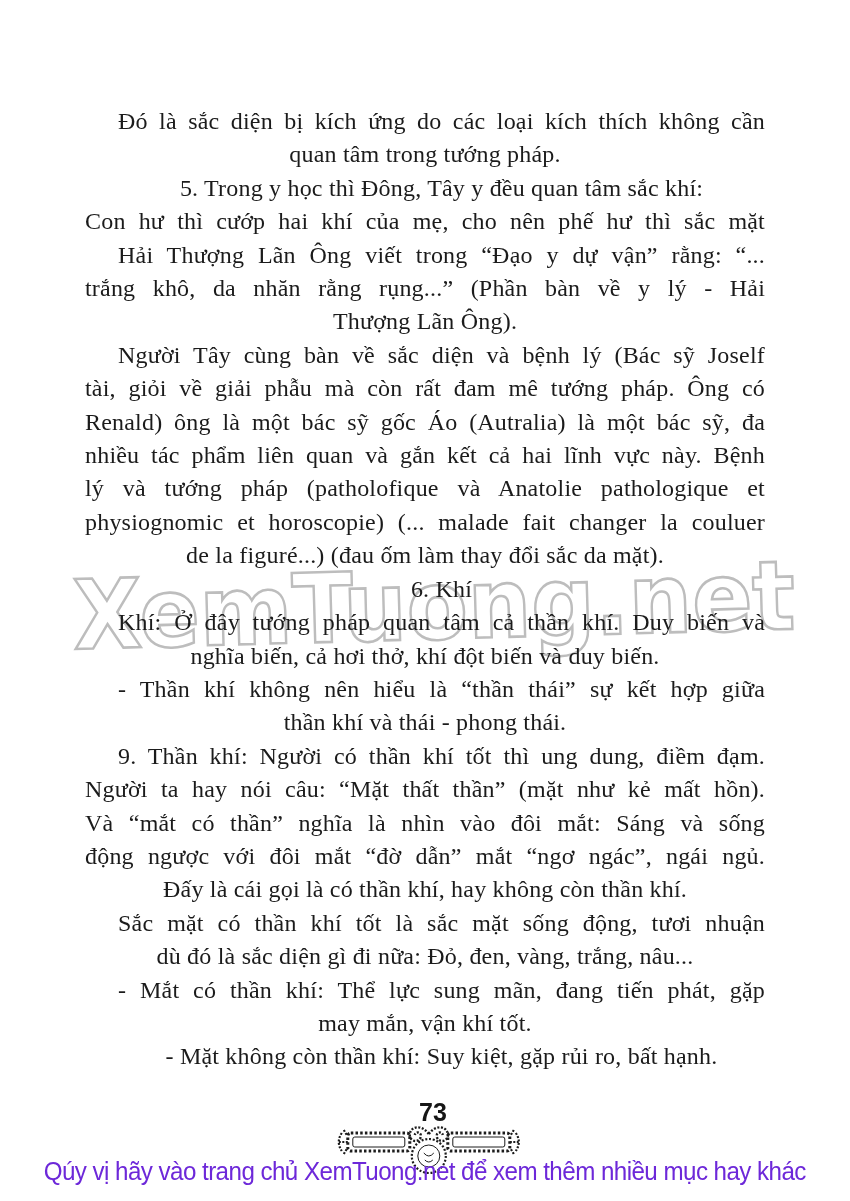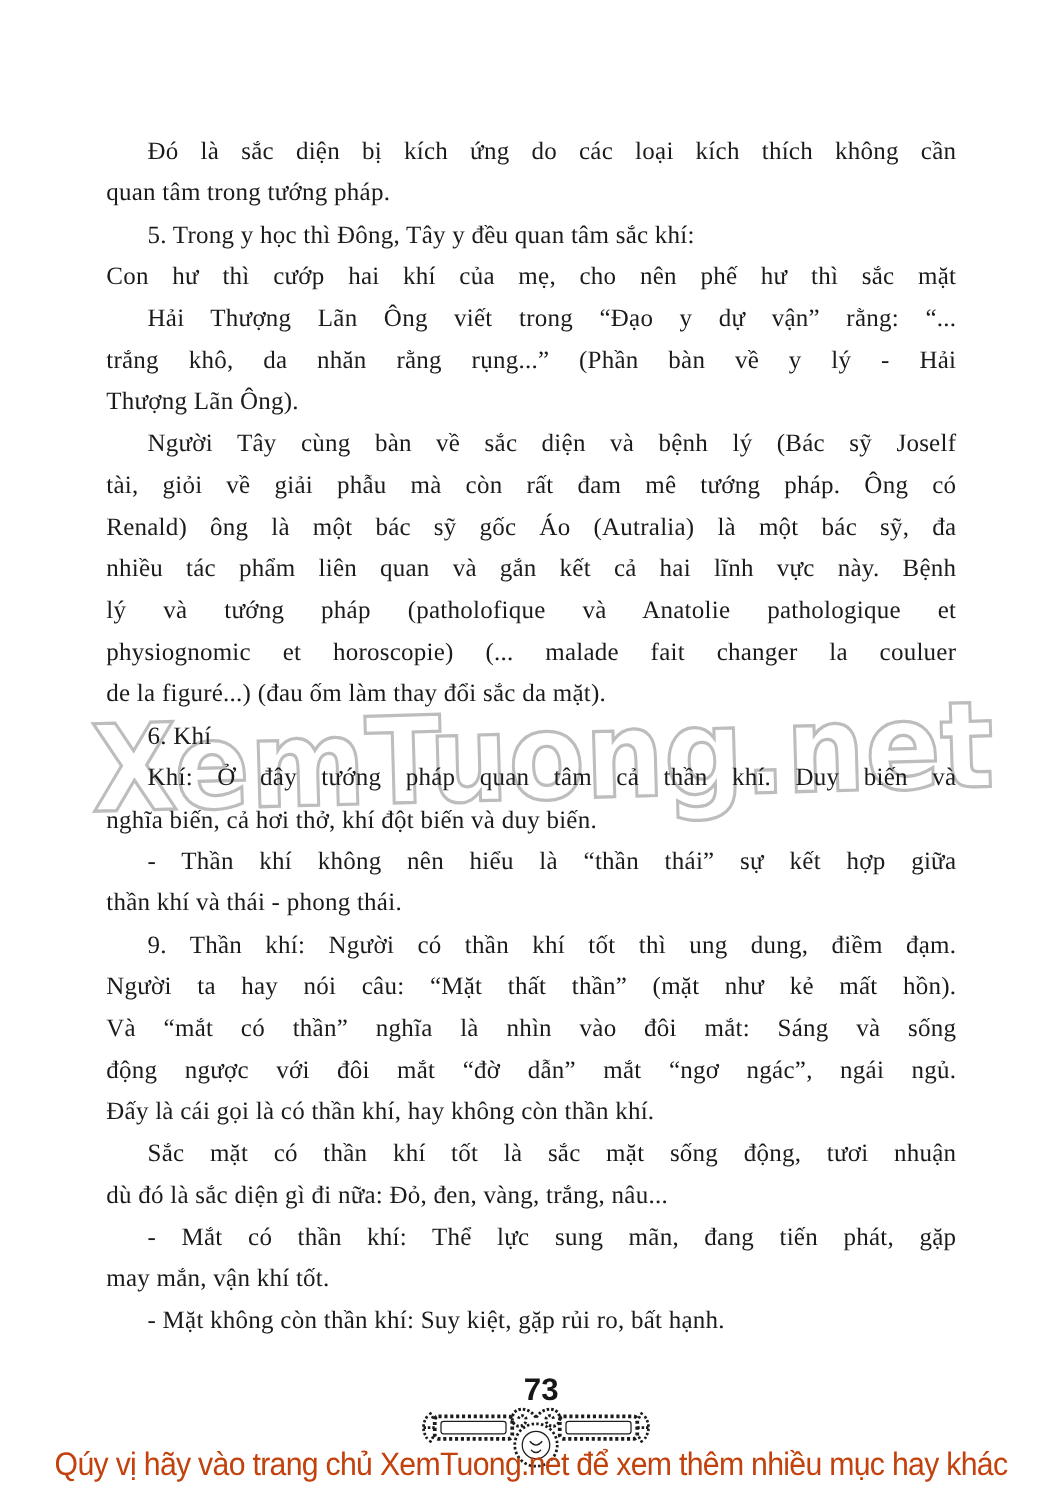--- a/index.html
+++ b/index.html
@@ -9,39 +9,39 @@
     background:#ffffff; overflow:hidden;
     font-family:"Liberation Serif", serif;
   }
   
   .watermark {
     position:absolute; left:55px; top:546px; width:760px; height:120px;
     transform:rotate(-1.6deg); z-index:1; pointer-events:none;
   }
   .text-block {
     position:absolute; left:85px; top:105px; width:680px; z-index:2;
-    font-size:20px; line-height:33.4px; color:#1b1b1b;
+    font-size:24px; line-height:33.4px; color:#1b1b1b;
     letter-spacing:0.2px;
   }
-  .line { text-align:left; }
+  .line { text-align:center; }
   .line.jl { text-align:justify; text-align-last:justify; }
   .line.ind { text-indent:33px; }
   .page-number {
     position:absolute; left:0; top:1098px; width:100%; text-align:center; z-index:2;
     font-family:"Liberation Sans", sans-serif; font-weight:bold;
     font-size:25px; color:#161616; transform:translateX(8px);
   }
   .ornament {
     position:absolute; left:50%; top:1120px; transform:translateX(-48%);
     z-index:2; pointer-events:none;
   }
   .footer {
     position:absolute; left:0; top:1156px; width:100%; text-align:center; z-index:3;
     font-family:"Liberation Sans", sans-serif; font-size:26px;
-    color:#c2410c; letter-spacing:-0.6px; white-space:nowrap;text-decoration:underline;
+    color:#6d28d9; letter-spacing:-0.6px; white-space:nowrap;text-decoration:underline;
   }
   .footer .squeeze { display:inline-block; transform:scaleX(0.93); transform-origin:center; }
 </style>
 </head>
 <body>
 
 <div class="page">
 
   <div class="watermark">
     <svg width="760" height="120" viewBox="0 0 760 120" xmlns="http://www.w3.org/2000/svg">

